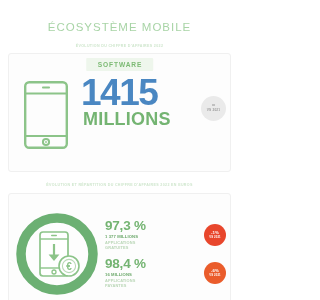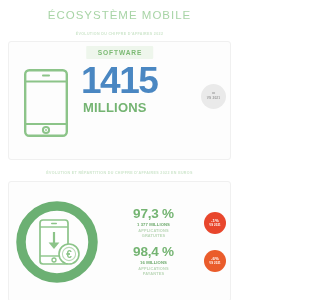--- a/index.html
+++ b/index.html
@@ -21,21 +21,21 @@
     position: relative;
   }
 
   
   .main-title {
     text-align: center;
     color: #a8d4a6;
     font-size: 11.5px;
     letter-spacing: 1.0px;
     font-weight: 400;
-    padding-top: 9px;
+    padding-top: 21px;
     line-height: 13px;
     white-space: nowrap;
   }
 
   
   .section-kicker {
     text-align: center;
     color: #cfe6cd;
     font-size: 3.6px;
     letter-spacing: 0.35px;
@@ -104,21 +104,21 @@
   .big-number {
     color: #4a87c2;
     font-size: 37px;
     font-weight: 700;
     letter-spacing: -1.5px;
     line-height: 38px;
     margin-left: -2px;
   }
   .big-unit {
     color: #74b472;
-    font-size: 13px;
+    font-size: 18px;
     font-weight: 700;
     letter-spacing: 0.2px;
     line-height: 13.5px;
     margin-top: 1px;
   }
   .vs-circle {
     position: absolute;
     width: 25px;
     height: 25px;
     border-radius: 50%;
@@ -162,21 +162,20 @@
     flex: 1 1 auto;
     padding-right: 4px;
   }
   .row {
     display: flex;
     align-items: center;
     height: 38px;
   }
   .row-text {
     flex: 1 1 auto;
-    text-align: center;
     padding-right: 2px;
   }
   .row-pct {
     color: #74b472;
     font-size: 13.5px;
     font-weight: 700;
     line-height: 14px;
     letter-spacing: -0.2px;
     white-space: nowrap;
   }

